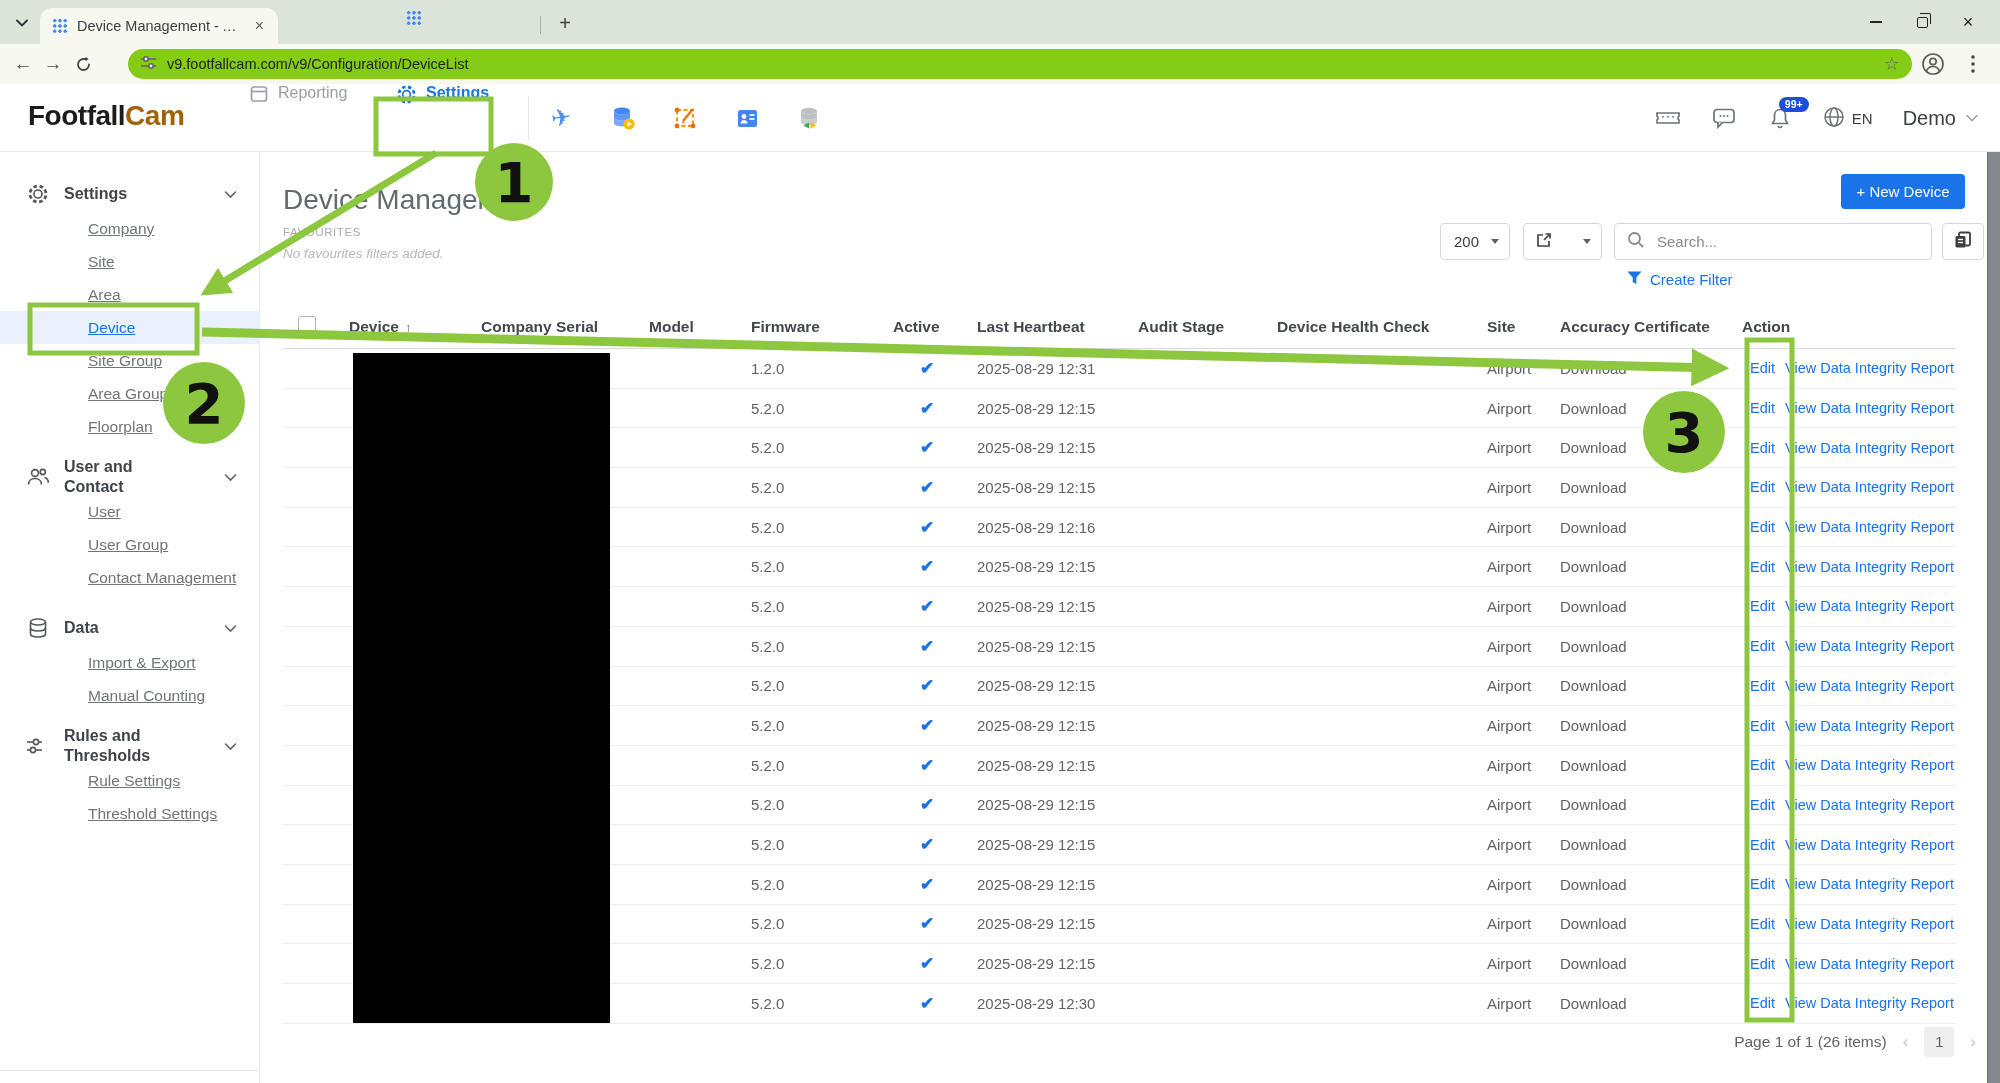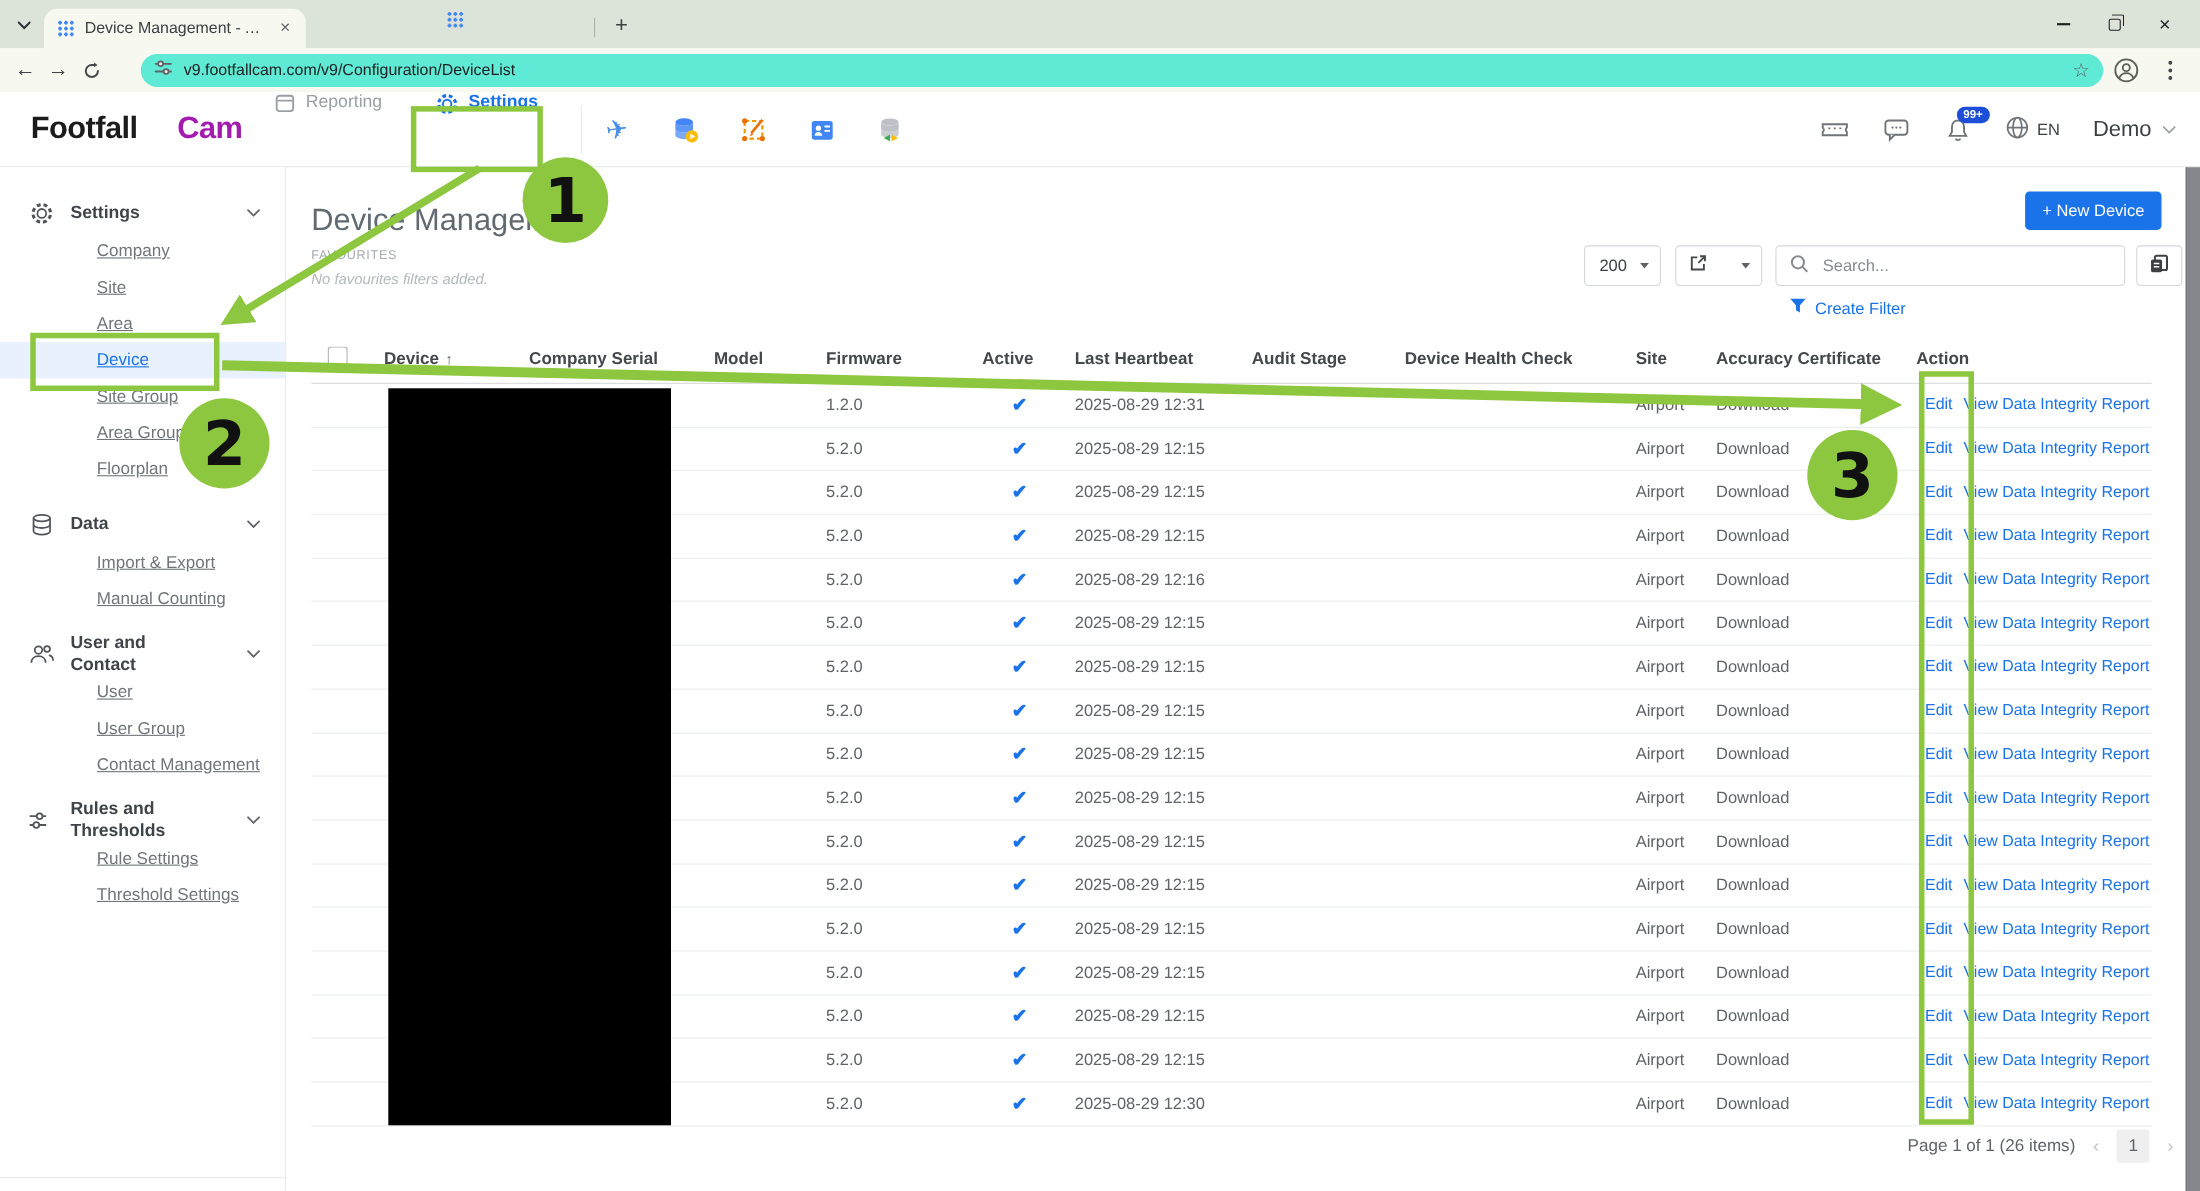--- a/index.html
+++ b/index.html
@@ -21,28 +21,28 @@
   .newtab-btn{position:absolute;left:552px;top:10px;width:26px;height:26px;font-size:20px;color:#3c4043;
               display:flex;align-items:center;justify-content:center;}
   .win-controls{position:absolute;right:8px;top:0;height:44px;display:flex;align-items:center;gap:26px;padding-right:14px;}
   .win-btn{width:20px;height:20px;display:flex;align-items:center;justify-content:center;color:#202124;}
   .win-min{width:12px;height:2px;background:#202124;}
   .win-max{width:11px;height:11px;border:1.6px solid #202124;border-radius:2px;position:relative;}
   .win-max:before{content:"";position:absolute;left:2px;top:-5px;width:10px;height:10px;border:1.6px solid #202124;border-left:none;border-bottom:none;border-radius:0 2px 0 0;}
   .toolbar{position:absolute;left:0;top:44px;width:2000px;height:40px;background:#f7f9f1;display:flex;align-items:center;}
   .nav-ico{width:30px;height:30px;display:flex;align-items:center;justify-content:center;color:#44474a;font-size:19px;flex:0 0 auto;}
   .nav-ico.back{margin-left:8px;}
-  .omnibox{position:absolute;left:128px;top:49px;width:1784px;height:30px;background:#5eead4;border-radius:15px;
+  .omnibox{position:absolute;left:128px;top:49px;width:1784px;height:30px;background:#84cc16;border-radius:15px;
            display:flex;align-items:center;padding:0 12px;}
   .url-text{font-size:14.5px;color:#202124;margin-left:10px;flex:1;white-space:nowrap;overflow:hidden;}
   .toolbar-right{position:absolute;right:6px;top:44px;height:40px;display:flex;align-items:center;gap:14px;padding-right:8px;}
   
   .appbar{position:absolute;left:0;top:84px;width:2000px;height:68px;background:#fff;border-bottom:1px solid #e7e9ec;}
   .logo{position:absolute;left:28px;top:16px;font-size:28px;font-weight:bold;letter-spacing:-0.5px;color:#1b1b1b;}
-  .logo .accent{color:#a21caf;margin-left:36px;}
+  .logo .accent{color:#a16207;}
   .appnav{position:absolute;top:0;height:68px;display:flex;gap:9px;font-size:16px;}
   .appnav.reporting{left:249px;color:#9aa0a6;}
   .appnav.settings{left:396px;color:#1a73e8;font-weight:600;}
   .appbar-divider{position:absolute;left:528px;top:12px;width:1px;height:44px;background:#e7e9ec;}
   .appicons{position:absolute;left:548px;top:0;height:68px;display:flex;align-items:center;gap:36px;}
   .appicon{width:26px;height:26px;display:flex;align-items:center;justify-content:center;}
   .hdr-right{position:absolute;right:22px;top:0;height:68px;display:flex;align-items:center;gap:30px;}
   .hdr-ic{position:relative;width:26px;height:26px;display:flex;align-items:center;justify-content:center;color:#6f7479;}
   .badge{position:absolute;top:-8px;left:12px;background:#1d4ed8;color:#fff;font-size:10.5px;font-weight:bold;
          border-radius:9px;padding:2px 6px;line-height:1;}
@@ -302,52 +302,52 @@
         <div class="s-item">Site</div>
         <div class="s-item">Area</div>
         <div class="s-item active">Device</div>
         <div class="s-item">Site Group</div>
         <div class="s-item">Area Group</div>
         <div class="s-item">Floorplan</div>
       </div>
       <div class="sec">
         <div class="sec-head">
           <span class="sec-ic">
-            <svg width="22" height="22" viewBox="0 0 22 22" fill="none" stroke="#52565a" stroke-width="1.6">
-              <ellipse cx="11" cy="5" rx="7.5" ry="3"></ellipse>
-              <path d="M3.5 5 v12 c0 1.7 3.4 3 7.5 3 s7.5-1.3 7.5-3 V5"></path>
-              <path d="M3.5 11 c0 1.7 3.4 3 7.5 3 s7.5-1.3 7.5-3"></path>
-            </svg>
-          </span>
-          <span class="sec-label">Data</span>
-          <span class="sec-chev"><svg width="13" height="9" viewBox="0 0 13 9">
-              <path d="M1.5 2 L6.5 7 L11.5 2" fill="none" stroke="#5f6368" stroke-width="1.6" stroke-linecap="round"></path>
-            </svg></span>
-        </div>
-        <div class="s-item">Import &amp; Export</div>
-        <div class="s-item">Manual Counting</div>
-      </div>
-      <div class="sec">
-        <div class="sec-head">
-          <span class="sec-ic">
             <svg width="24" height="22" viewBox="0 0 24 22" fill="none" stroke="#52565a" stroke-width="1.6">
               <circle cx="9" cy="7" r="3.4"></circle>
               <path d="M2.5 18.5 c0-4 3-6 6.5-6 s6.5 2 6.5 6"></path>
               <circle cx="16.8" cy="6" r="2.6"></circle>
               <path d="M18.5 11.5 c2.4 0.6 3.8 2.6 3.8 5.2"></path>
             </svg>
           </span>
           <span class="sec-label">User and Contact</span>
           <span class="sec-chev"><svg width="13" height="9" viewBox="0 0 13 9">
               <path d="M1.5 2 L6.5 7 L11.5 2" fill="none" stroke="#5f6368" stroke-width="1.6" stroke-linecap="round"></path>
             </svg></span>
         </div>
         <div class="s-item">User</div>
         <div class="s-item">User Group</div>
         <div class="s-item">Contact Management</div>
+      </div>
+      <div class="sec">
+        <div class="sec-head">
+          <span class="sec-ic">
+            <svg width="22" height="22" viewBox="0 0 22 22" fill="none" stroke="#52565a" stroke-width="1.6">
+              <ellipse cx="11" cy="5" rx="7.5" ry="3"></ellipse>
+              <path d="M3.5 5 v12 c0 1.7 3.4 3 7.5 3 s7.5-1.3 7.5-3 V5"></path>
+              <path d="M3.5 11 c0 1.7 3.4 3 7.5 3 s7.5-1.3 7.5-3"></path>
+            </svg>
+          </span>
+          <span class="sec-label">Data</span>
+          <span class="sec-chev"><svg width="13" height="9" viewBox="0 0 13 9">
+              <path d="M1.5 2 L6.5 7 L11.5 2" fill="none" stroke="#5f6368" stroke-width="1.6" stroke-linecap="round"></path>
+            </svg></span>
+        </div>
+        <div class="s-item">Import &amp; Export</div>
+        <div class="s-item">Manual Counting</div>
       </div>
       <div class="sec">
         <div class="sec-head">
           <span class="sec-ic">
             <svg width="24" height="20" viewBox="0 0 24 20" fill="none" stroke="#52565a" stroke-width="1.6">
               <line x1="1" y1="6" x2="7" y2="6"></line>
               <circle cx="10" cy="6" r="2.6"></circle>
               <line x1="13" y1="6" x2="16" y2="6"></line>
               <line x1="1" y1="14" x2="4" y2="14"></line>
               <circle cx="7" cy="14" r="2.6"></circle>

